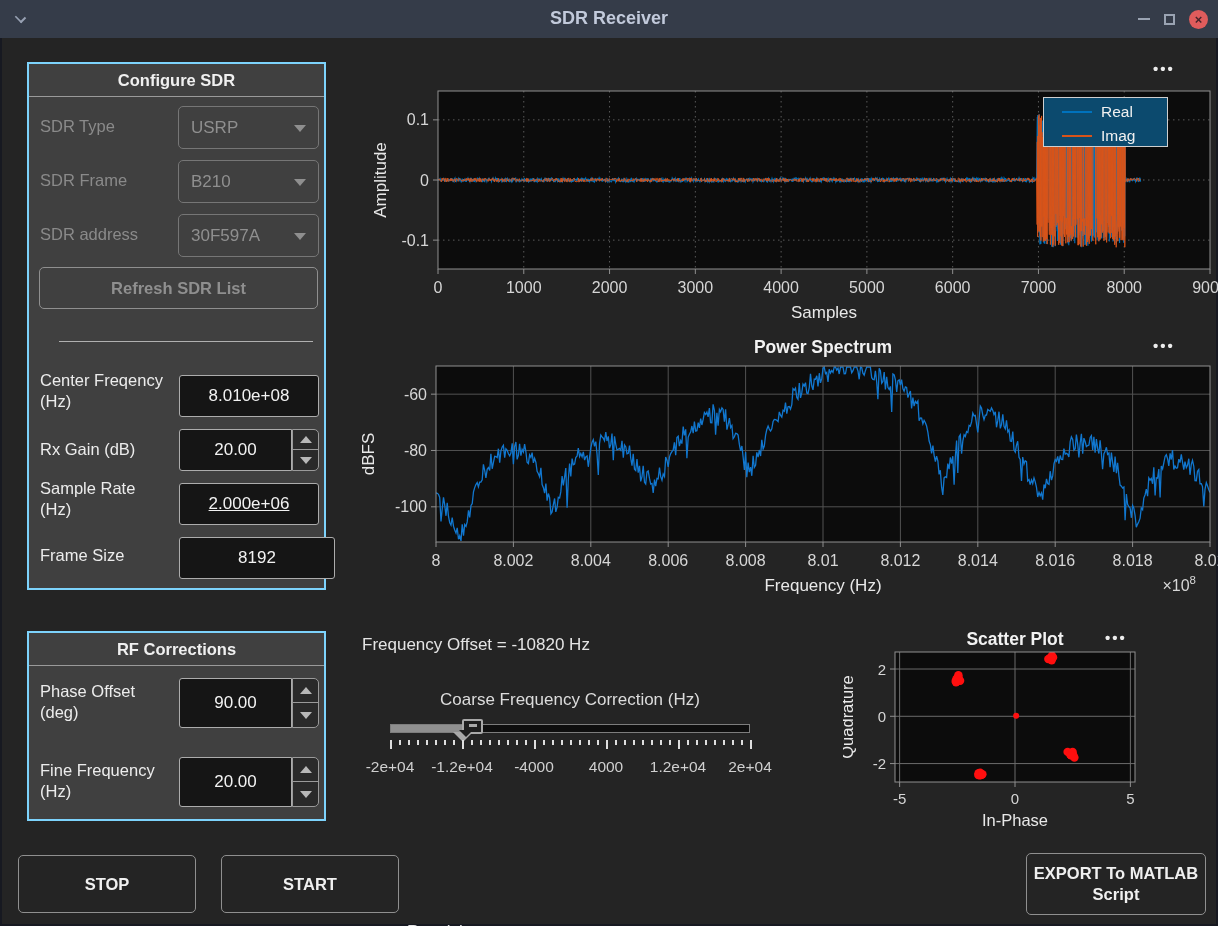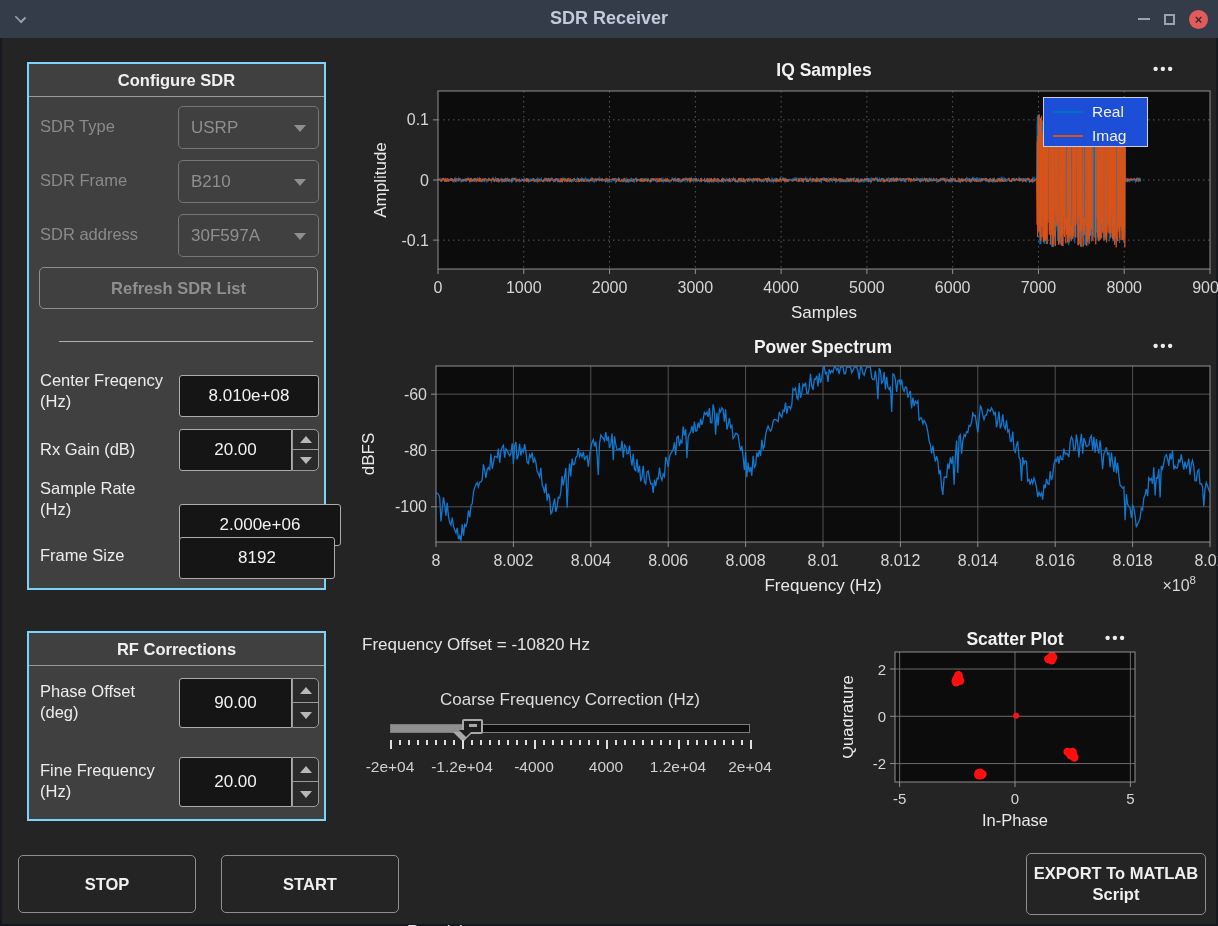--- a/index.html
+++ b/index.html
@@ -47,22 +47,22 @@
   .spin-btn.up { border-bottom:1px solid #9a9a9a; }
   .tri-up { width:0; height:0; border-left:6px solid transparent; border-right:6px solid transparent; border-bottom:7px solid #b8b8b8; }
   .tri-down { width:0; height:0; border-left:6px solid transparent; border-right:6px solid transparent; border-top:7px solid #b8b8b8; }
   
   .chart { position:absolute; }
   .chart svg { position:absolute; left:0; top:0; }
   .chart-title { position:absolute; font-size:17.5px; font-weight:700; color:#f2f2f2; text-align:center; z-index:2; }
   .chart-menu { position:absolute; background:transparent; border:none; color:#ececec; font-weight:700;
     font-size:15px; letter-spacing:2px; cursor:pointer; z-index:3; }
   svg text { font-family:"Liberation Sans", sans-serif; }
-  .legend { position:absolute; left:683px; top:42px; width:105px; height:50px; background:#1d4ed8;
-    border:1px solid #cfcfcf; z-index:2; }
+  .legend { position:absolute; left:683px; top:42px; width:125px; height:50px; background:#0c4a6e;
+    border:1px solid #cfcfcf; z-index:2;padding-left:9px; }
   .legend-row { display:flex; align-items:center; height:24px; padding-left:9px; }
   .legend-line { width:30px; height:2.5px; margin-right:9px; flex:0 0 auto; }
   .legend-row span { font-size:15.5px; color:#f0f0f0; }
   
   .slider-area { position:absolute; left:358px; top:628px; width:436px; height:170px; }
   .offset-text { position:absolute; left:4px; top:7px; font-size:17px; color:#e4e4e4; }
   .slider-label { position:absolute; left:32px; top:62px; width:360px; text-align:center; font-size:17px; color:#dcdcdc; }
   .slider-track { position:absolute; left:32px; top:96px; width:360px; height:9px;
     background:#0e0e0e; border:1px solid #7d7d7d; cursor:pointer; }
   .track-fill { position:absolute; left:0; top:0; bottom:0; background:#8f8f8f; }
@@ -128,21 +128,21 @@
       <div class="spin-btn up">
           <i class="tri-up"></i>
         </div>
       <div class="spin-btn">
           <i class="tri-down"></i>
         </div>
     </div>
   </div>
 
   <div class="lbl" style="left:11px;top:414px;width:130px;">Sample Rate (Hz)</div>
-  <input class="edit" style="left: 150px; top: 440px; width: 162px; height: 42px;" value="2.000e+06">
+  <input class="edit" style="left: 150px; top: 419px; width: 140px; height: 42px; text-decoration: underline;" value="2.000e+06">
 
   <div class="lbl" style="left:11px;top:481px;width:130px;">Frame Size</div>
   <input class="edit" style="left: 150px; top: 473px; width: 156px; height: 42px;" value="8192">
 </div>
 
 <div class="panel" style="left:27px;top:631px;width:299px;height:190px;">
   <div class="panel-header">RF Corrections</div>
 
   <div class="lbl" style="left:11px;top:48px;width:132px;">Phase Offset (deg)</div>
   <div class="spinner" style="left:150px;top:45px;width:140px;height:50px;">
@@ -165,21 +165,20 @@
           <i class="tri-up"></i>
         </div>
       <div class="spin-btn">
           <i class="tri-down"></i>
         </div>
     </div>
   </div>
 </div>
 
 <div class="chart" style="left:360px;top:55px;width:858px;height:272px;">
-  <div class="chart-title" style="left:78px;top:5px;width:772px;">IQ Samples</div>
   <button class="chart-menu" style="left:793px;top:5px;">•••</button>
   <svg id="iq-svg" width="858" height="272">
       <rect x="78" y="36" width="772" height="178" fill="#0c0c0c"></rect>
       <defs>
         <clipPath id="clip-iq">
           <rect x="78" y="36" width="772" height="178"></rect>
         </clipPath>
       </defs>
       <line x1="163.77777777777777" y1="36" x2="163.77777777777777" y2="214" stroke="#5a5a5a" stroke-width="1" stroke-dasharray="1.5,3.5"></line>
       <line x1="249.55555555555554" y1="36" x2="249.55555555555554" y2="214" stroke="#5a5a5a" stroke-width="1" stroke-dasharray="1.5,3.5"></line>

